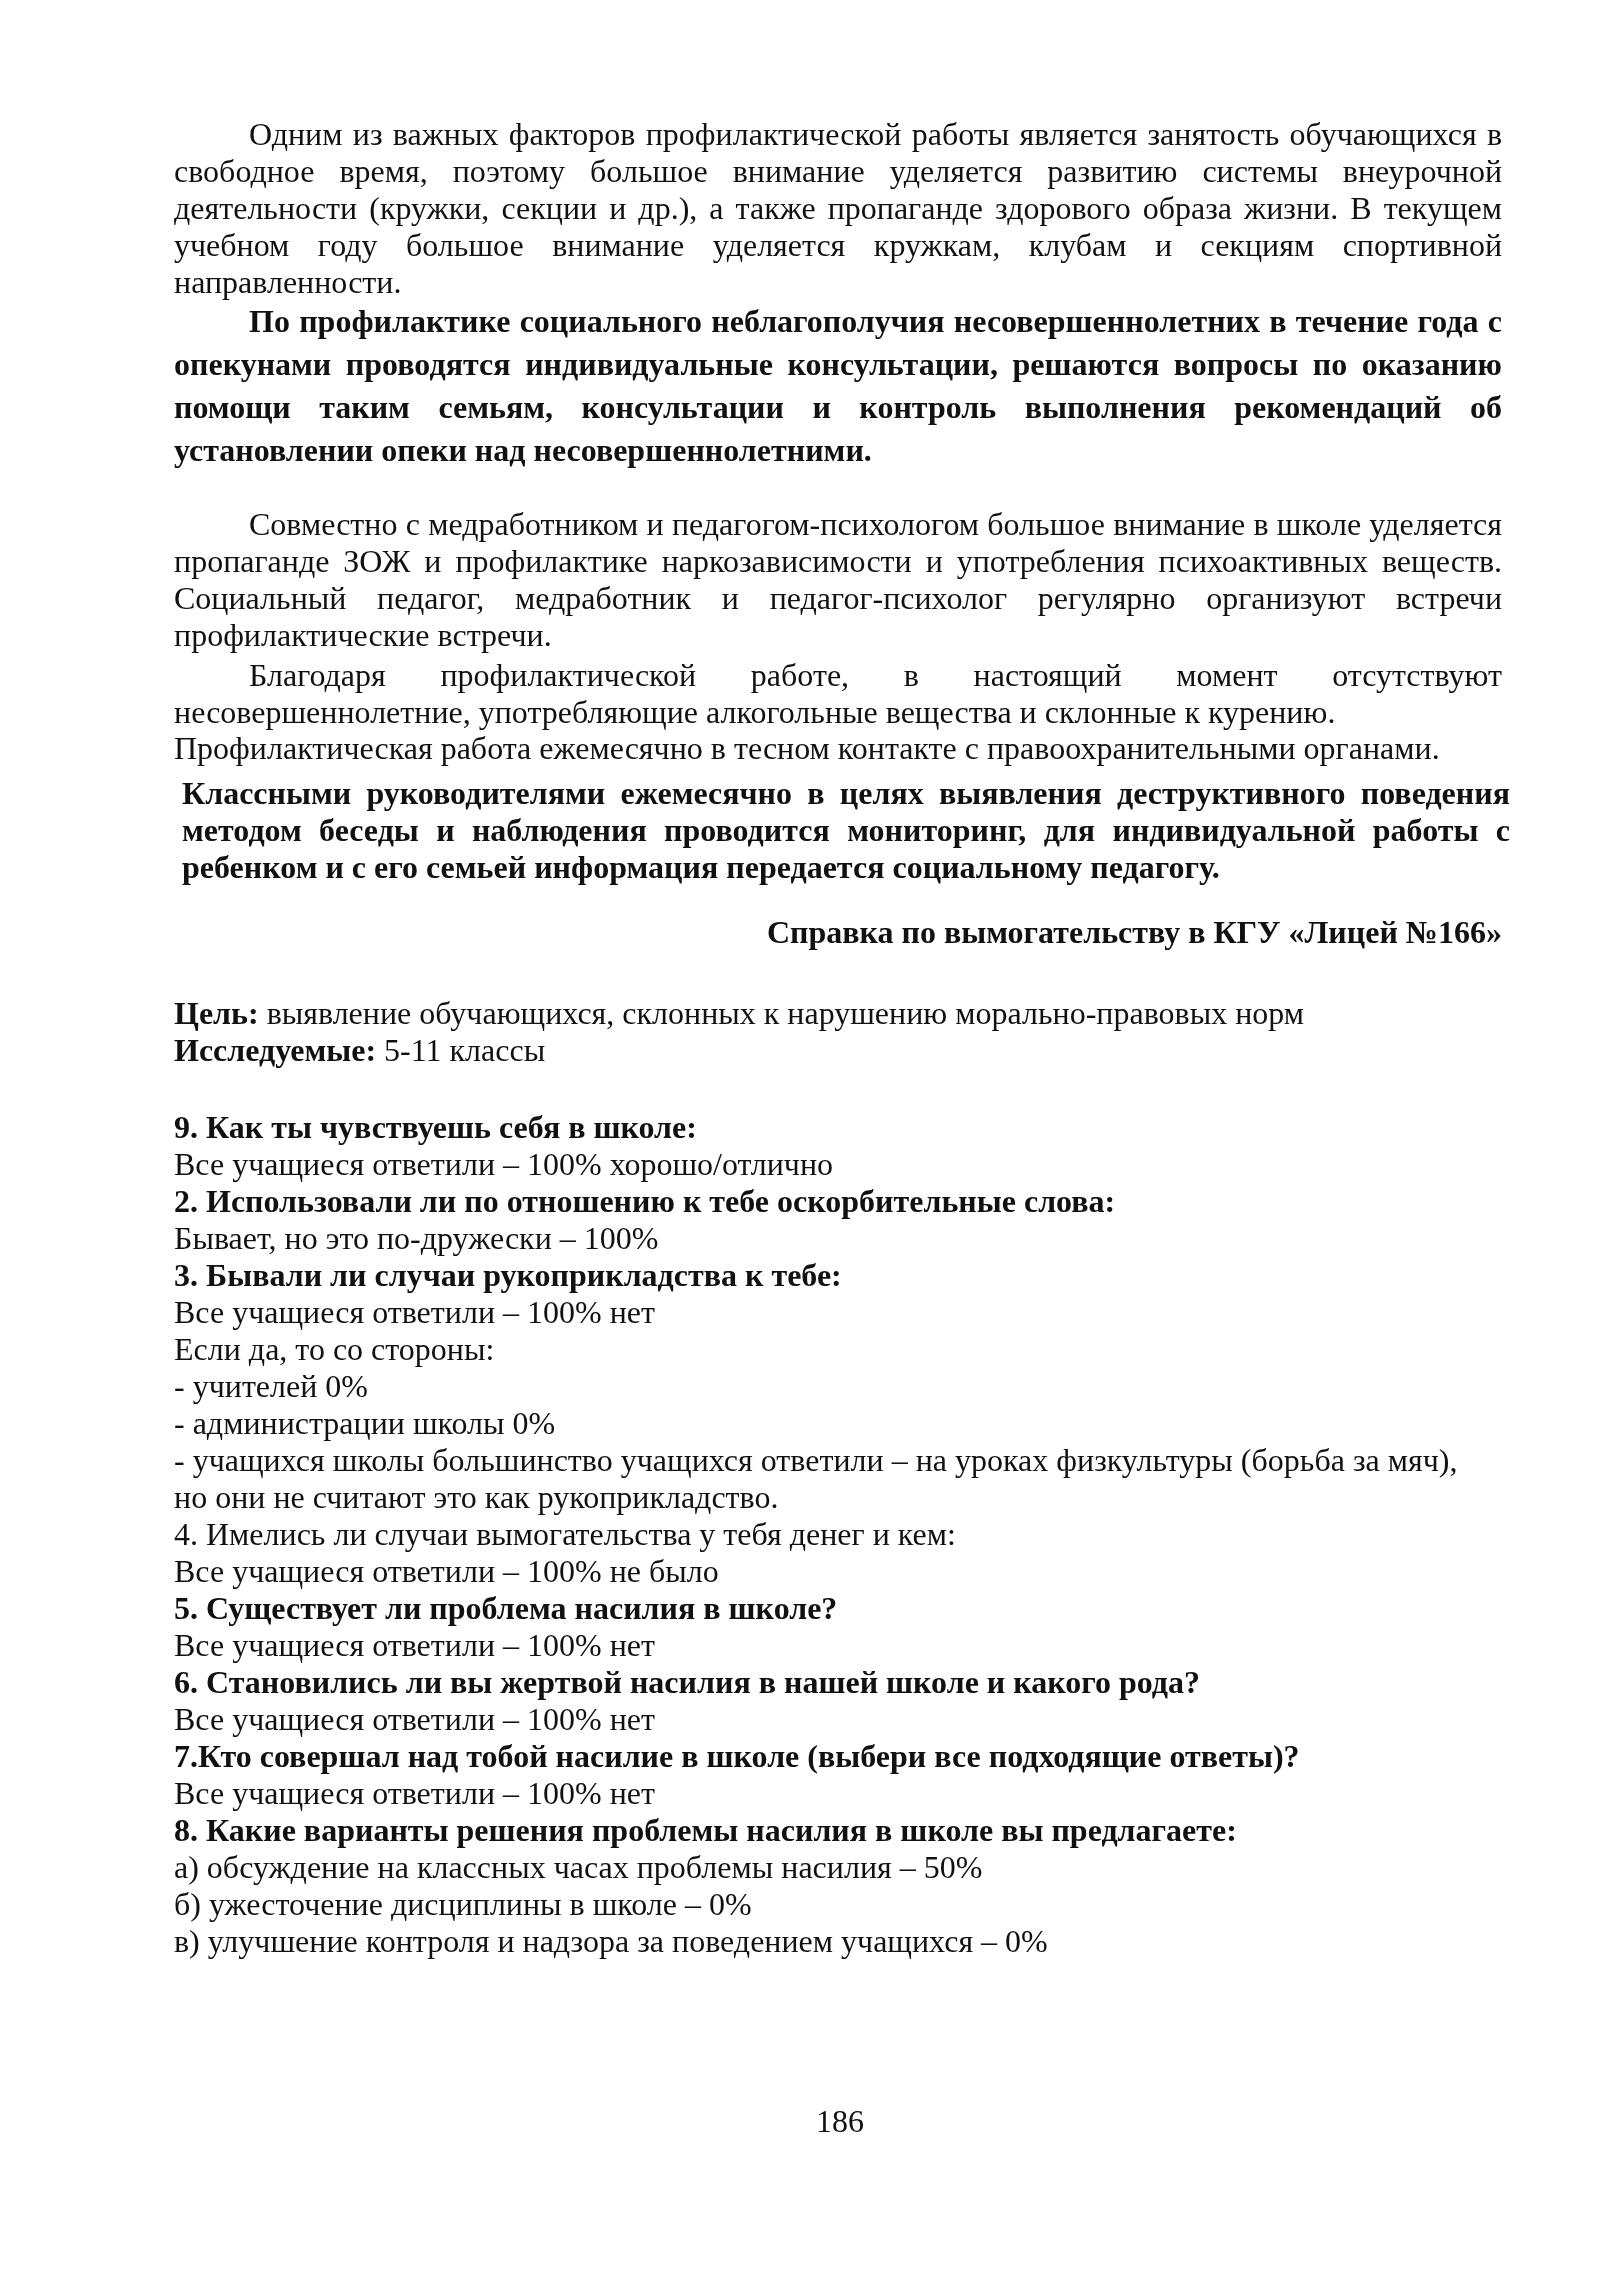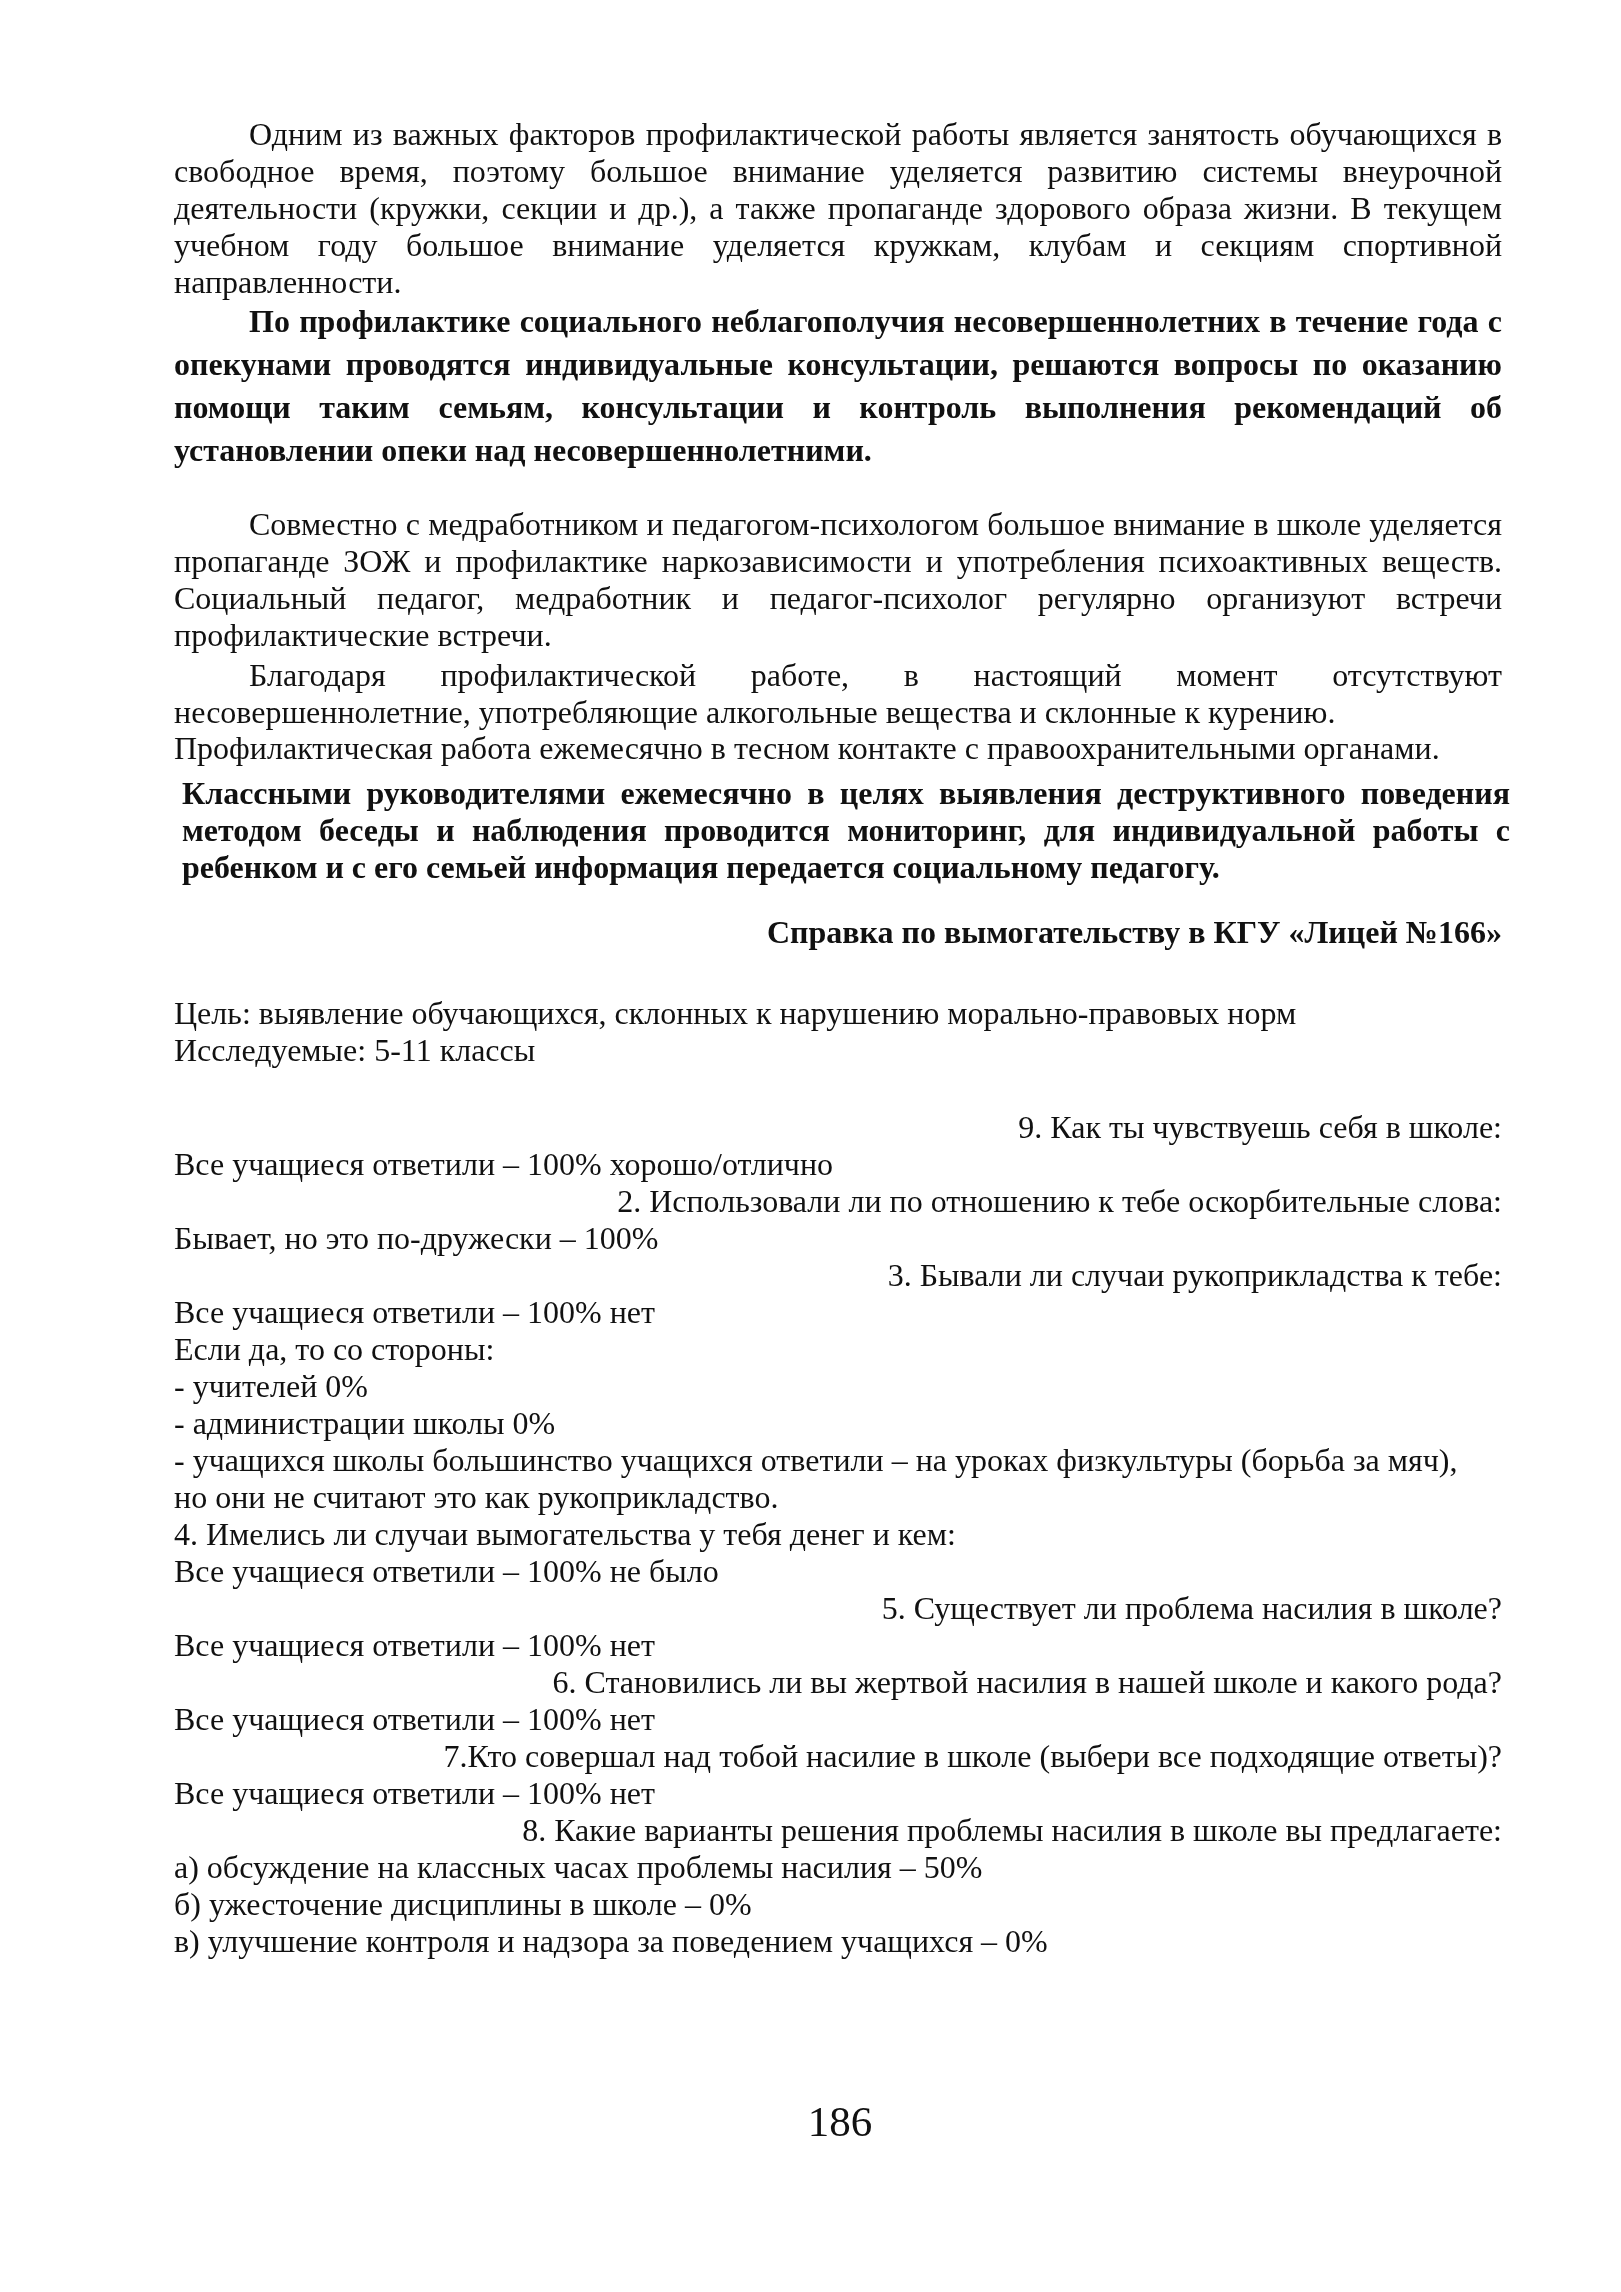--- a/index.html
+++ b/index.html
@@ -4,23 +4,23 @@
 <style>
   html, body { margin: 0; padding: 0; background: #ffffff; }
   body { width: 1621px; height: 2293px; position: relative; overflow: hidden;
          font-family: "Liberation Serif", "DejaVu Serif", serif; color: #111111; }
   .page { position: absolute; left: 0; top: 0; width: 1621px; height: 2293px; background: #ffffff; }
   .block { position: absolute; left: 174px; width: 1328px; font-size: 32px; line-height: 37px; }
   .justify { text-align: justify; }
   .indent { text-indent: 75px; }
   .p2 { line-height: 43px; }
   .heading { position: absolute; left: 174px; width: 1328px; text-align: right; font-weight: bold; font-size: 32px; line-height: 37px; }
-  .b { font-weight: normal; text-align: right; }
+  .b { font-weight: bold; }
   .line { display: block; white-space: nowrap; }
-  .page-number { position: absolute; left: 0; width: 1621px; text-align: center; font-size: 43px; line-height: 37px; top: 2103px; padding-left: 59px; box-sizing: border-box; }
+  .page-number { position: absolute; left: 0; width: 1621px; text-align: center; font-size: 32px; line-height: 37px; top: 2103px; padding-left: 59px; box-sizing: border-box; }
 </style>
 </head>
 <body>
 
 <div class="page">
 
   <p class="block justify indent" style="top:116px; margin:0;">Одним из важных факторов профилактической работы является занятость обучающихся в свободное время, поэтому большое внимание уделяется развитию системы внеурочной деятельности (кружки, секции и др.), а также пропаганде здорового образа жизни. В текущем учебном году большое внимание уделяется кружкам, клубам и секциям спортивной направленности.</p>
 
   <p class="block justify indent p2" style="top:300px; margin:0;font-weight:bold;">По профилактике социального неблагополучия несовершеннолетних в течение года с опекунами проводятся индивидуальные консультации, решаются вопросы по оказанию помощи таким семьям, консультации и контроль выполнения рекомендаций об установлении опеки над несовершеннолетними.</p>
 

